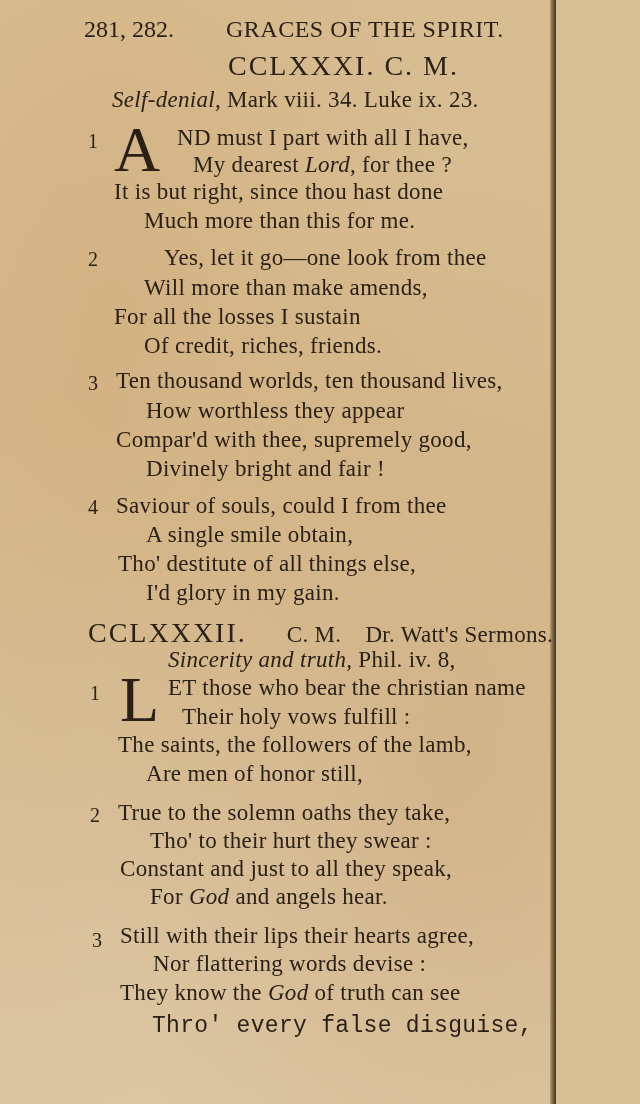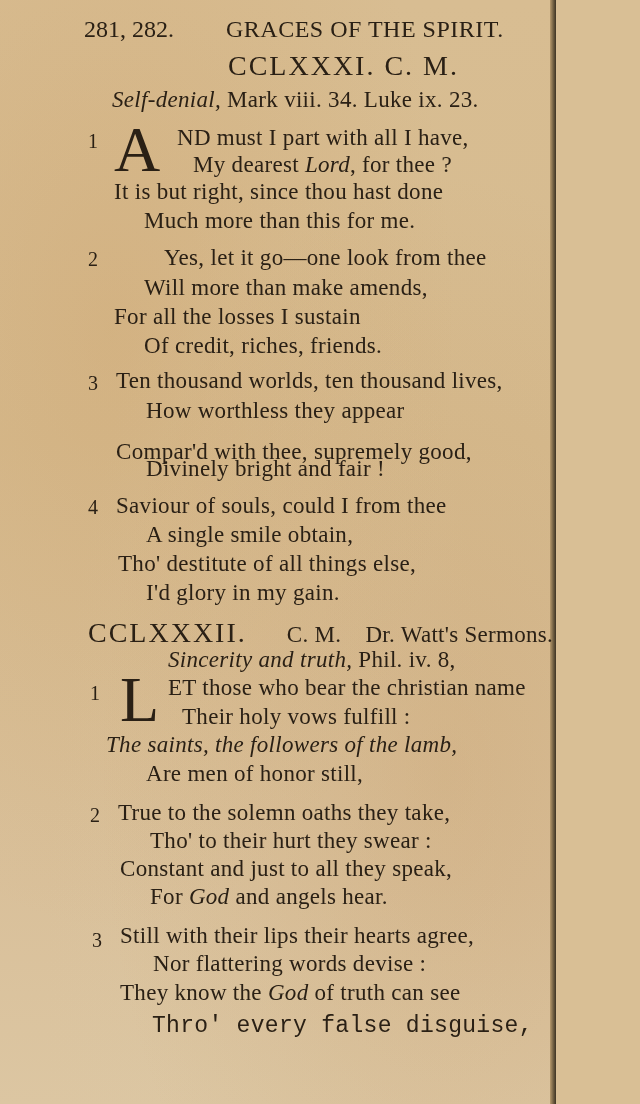--- a/index.html
+++ b/index.html
@@ -63,21 +63,21 @@
     <div class="line" style="top:244px; left:116px;margin-left:48px;">Yes, let it go—one look from thee</div>
     <div class="line" style="top:274px; left:144px;">Will more than make amends,</div>
     <div class="line" style="top:303px; left:114px;">For all the losses I sustain</div>
     <div class="line" style="top:332px; left:144px;">Of credit, riches, friends.</div>
   </div>
 
   <div>
     <span class="vnum" style="top:372px; left:88px;">3</span>
     <div class="line" style="top:367px; left:116px;">Ten thousand worlds, ten thousand lives,</div>
     <div class="line" style="top:397px; left:146px;">How worthless they appear</div>
-    <div class="line" style="top:438px; left:116px;">Compar'd with thee, supremely good,</div>
+    <div class="line" style="top:426px; left:116px;">Compar'd with thee, supremely good,</div>
     <div class="line" style="top:455px; left:146px;">Divinely bright and fair !</div>
   </div>
 
   <div>
     <span class="vnum" style="top:496px; left:88px;">4</span>
     <div class="line" style="top:492px; left:116px;">Saviour of souls, could I from thee</div>
     <div class="line" style="top:521px; left:146px;">A single smile obtain,</div>
     <div class="line" style="top:550px; left:118px;">Tho' destitute of all things else,</div>
     <div class="line" style="top:579px; left:146px;">I'd glory in my gain.</div>
   </div>
@@ -90,21 +90,21 @@
   <div class="line" style="top:646px; left:168px;">
     <span class="it">Sincerity and truth,</span>
     <span>Phil. iv. 8,</span>
   </div>
 
   <div>
     <span class="vnum" style="top:682px; left:90px;">1</span>
     <span class="dropcap" style="top:668px; left:120px;">L</span>
     <div class="line" style="top:674px; left:168px;">ET those who bear the christian name</div>
     <div class="line" style="top:703px; left:182px;">Their holy vows fulfill :</div>
-    <div class="line" style="top:731px; left:106px;font-style:italic;">The saints, the followers of the lamb,</div>
+    <div class="line" style="top:731px; left:118px;">The saints, the followers of the lamb,</div>
     <div class="line" style="top:760px; left:146px;">Are men of honor still,</div>
   </div>
 
   <div>
     <span class="vnum" style="top:804px; left:90px;">2</span>
     <div class="line" style="top:799px; left:118px;">True to the solemn oaths they take,</div>
     <div class="line" style="top:827px; left:150px;">Tho' to their hurt they swear :</div>
     <div class="line" style="top:855px; left:120px;">Constant and just to all they speak,</div>
     <div class="line" style="top:883px; left:150px;">
       <span>For </span><span class="it">God</span><span> and angels hear.</span>

